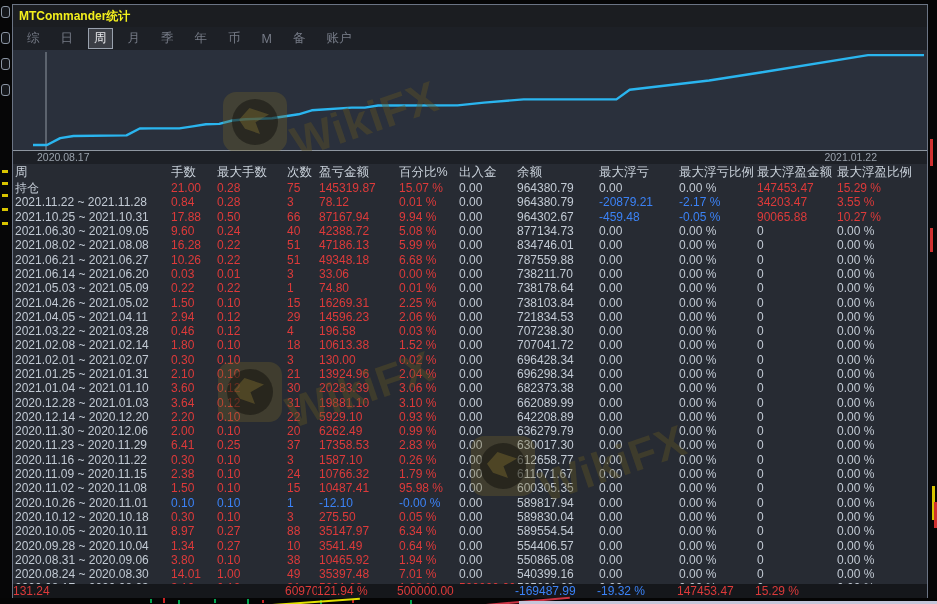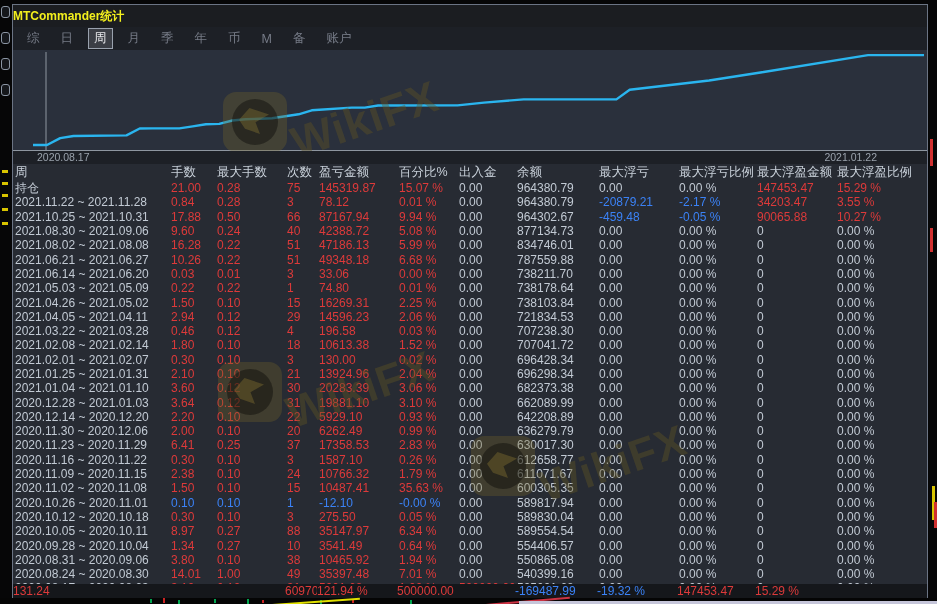--- a/index.html
+++ b/index.html
@@ -11,21 +11,21 @@
   .edge-btn { position:absolute; left:1px; width:9px; height:12px; border:1px solid #8b95a3;
     border-radius:3px; background:#15171b; }
   .edge-dash { position:absolute; left:2px; width:6px; height:3px; background:#d8c400; }
 
   
   #win { position:absolute; left:12px; top:4px; width:916px; height:594px;
     background:#1d2026; border:1px solid #6b7484; border-bottom:none;
     display:flex; flex-direction:column; overflow:hidden; }
 
   #titlebar { height:22px; background:#1b1d21; display:flex; align-items:center;
-    padding:0 0; flex:0 0 auto; }
+    padding:0 6px; flex:0 0 auto; }
   #title { color:#f3ef1d; font-size:12px; font-weight:bold; }
   #brand { margin-left:auto; color:#86efac; font-size:12px;margin-top:36px; }
   #brand b { font-weight:bold; margin-right:4px; }
 
   #menubar { height:23px; display:flex; align-items:center; padding-left:8px;
     flex:0 0 auto; background:#1d2026; }
   .menu-item { color:#767b87; font-size:12.5px; padding:2px 6px; margin-right:9px; cursor:default; }
   .menu-item.sel { color:#e8e9ec; background:#3b3e45; border:1px solid #9aa2ae; padding:1px 5px; }
 
   #chart { position:relative; height:101px; flex:0 0 auto; background:#2a303c; }
@@ -179,21 +179,21 @@
             <span class="cell c-r">87167.94</span>
             <span class="cell c-r">9.94 %</span>
             <span class="cell c-w">0.00</span>
             <span class="cell c-w">964302.67</span>
             <span class="cell c-g">-459.48</span>
             <span class="cell c-g">-0.05 %</span>
             <span class="cell c-r">90065.88</span>
             <span class="cell c-r">10.27 %</span>
           </div>
           <div class="trow">
-            <span class="cell c-w">2021.08.30 ~ 2021.09.06</span>
+            <span class="cell c-w">2021.06.30 ~ 2021.09.05</span>
             <span class="cell c-r">9.60</span>
             <span class="cell c-r">0.24</span>
             <span class="cell c-r">40</span>
             <span class="cell c-r">42388.72</span>
             <span class="cell c-r">5.08 %</span>
             <span class="cell c-w">0.00</span>
             <span class="cell c-w">877134.73</span>
             <span class="cell c-w">0.00</span>
             <span class="cell c-w">0.00 %</span>
             <span class="cell c-w">0</span>
@@ -436,21 +436,21 @@
             <span class="cell c-w">0.00 %</span>
             <span class="cell c-w">0</span>
             <span class="cell c-w">0.00 %</span>
           </div>
           <div class="trow">
             <span class="cell c-w">2020.11.02 ~ 2020.11.08</span>
             <span class="cell c-r">1.50</span>
             <span class="cell c-r">0.10</span>
             <span class="cell c-r">15</span>
             <span class="cell c-r">10487.41</span>
-            <span class="cell c-r">35.63 %</span>
+            <span class="cell c-r">95.98 %</span>
             <span class="cell c-w">0.00</span>
             <span class="cell c-w">600305.35</span>
             <span class="cell c-w">0.00</span>
             <span class="cell c-w">0.00 %</span>
             <span class="cell c-w">0</span>
             <span class="cell c-w">0.00 %</span>
           </div>
           <div class="trow">
             <span class="cell c-w">2020.10.26 ~ 2020.11.01</span>
             <span class="cell c-g">0.10</span>

